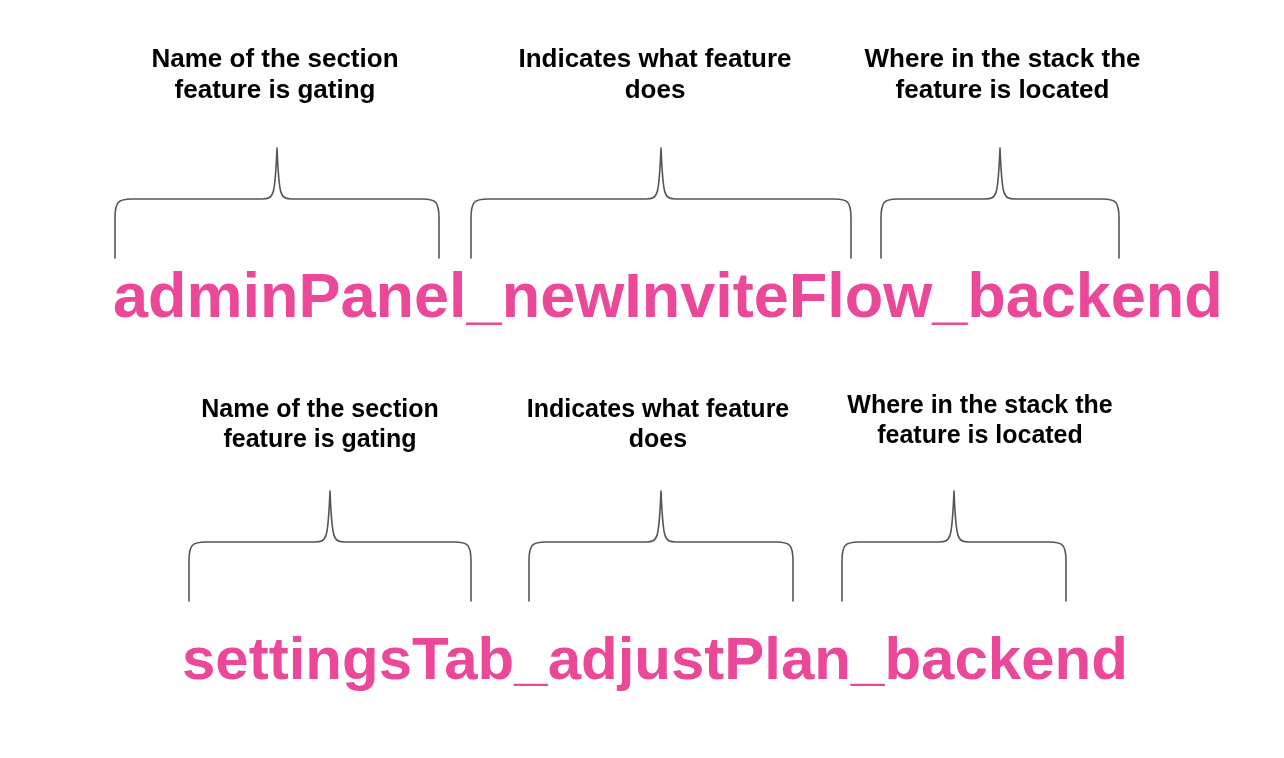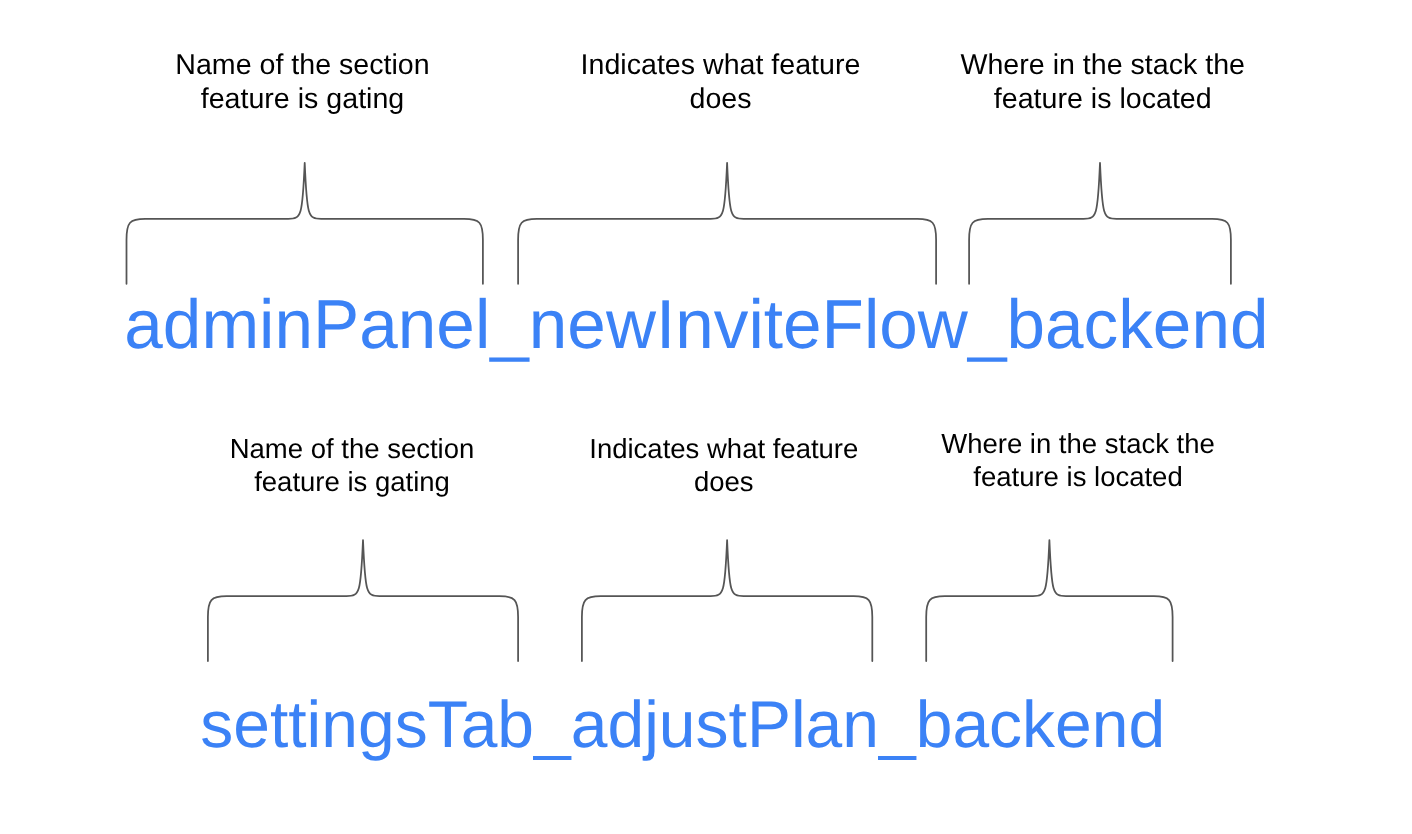--- a/index.html
+++ b/index.html
@@ -22,21 +22,21 @@
     height: 758px;
   }
 
   
   .caption {
     position: absolute;
     text-align: center;
     color: #000000;
     line-height: 1.18;
     white-space: pre-line;
-    font-weight: 400;
+    font-weight: 700;
   }
   .caption.r1 { font-size: 26px; }
   .caption.r2 { font-size: 25px; }
 
   
   #cap-r1-0 { left: 115px;  top: 43px;  width: 320px; }
   #cap-r1-1 { left: 495px;  top: 43px;  width: 320px; }
   #cap-r1-2 { left: 845px;  top: 43px;  width: 315px; }
 
   
@@ -64,22 +64,22 @@
   #brace-r1-2 { left: 880px; top: 146px; width: 240px;  height: 112px; }
 
   
   #brace-r2-0 { left: 188px; top: 489px; width: 284px;  height: 112px; }
   #brace-r2-1 { left: 528px; top: 489px; width: 266px;  height: 112px; }
   #brace-r2-2 { left: 841px; top: 489px; width: 226px;  height: 112px; }
 
   
   .flag-name {
     position: absolute;
-    color: #3b82f6;
-    font-weight: 400;
+    color: #ec4899;
+    font-weight: 700;
     white-space: nowrap;
     letter-spacing: 0px;
   }
   #flag-row-1 {
     left: 113px;
     top: 258px;
     font-size: 63px;
     line-height: 74px;
   }
   #flag-row-2 {

